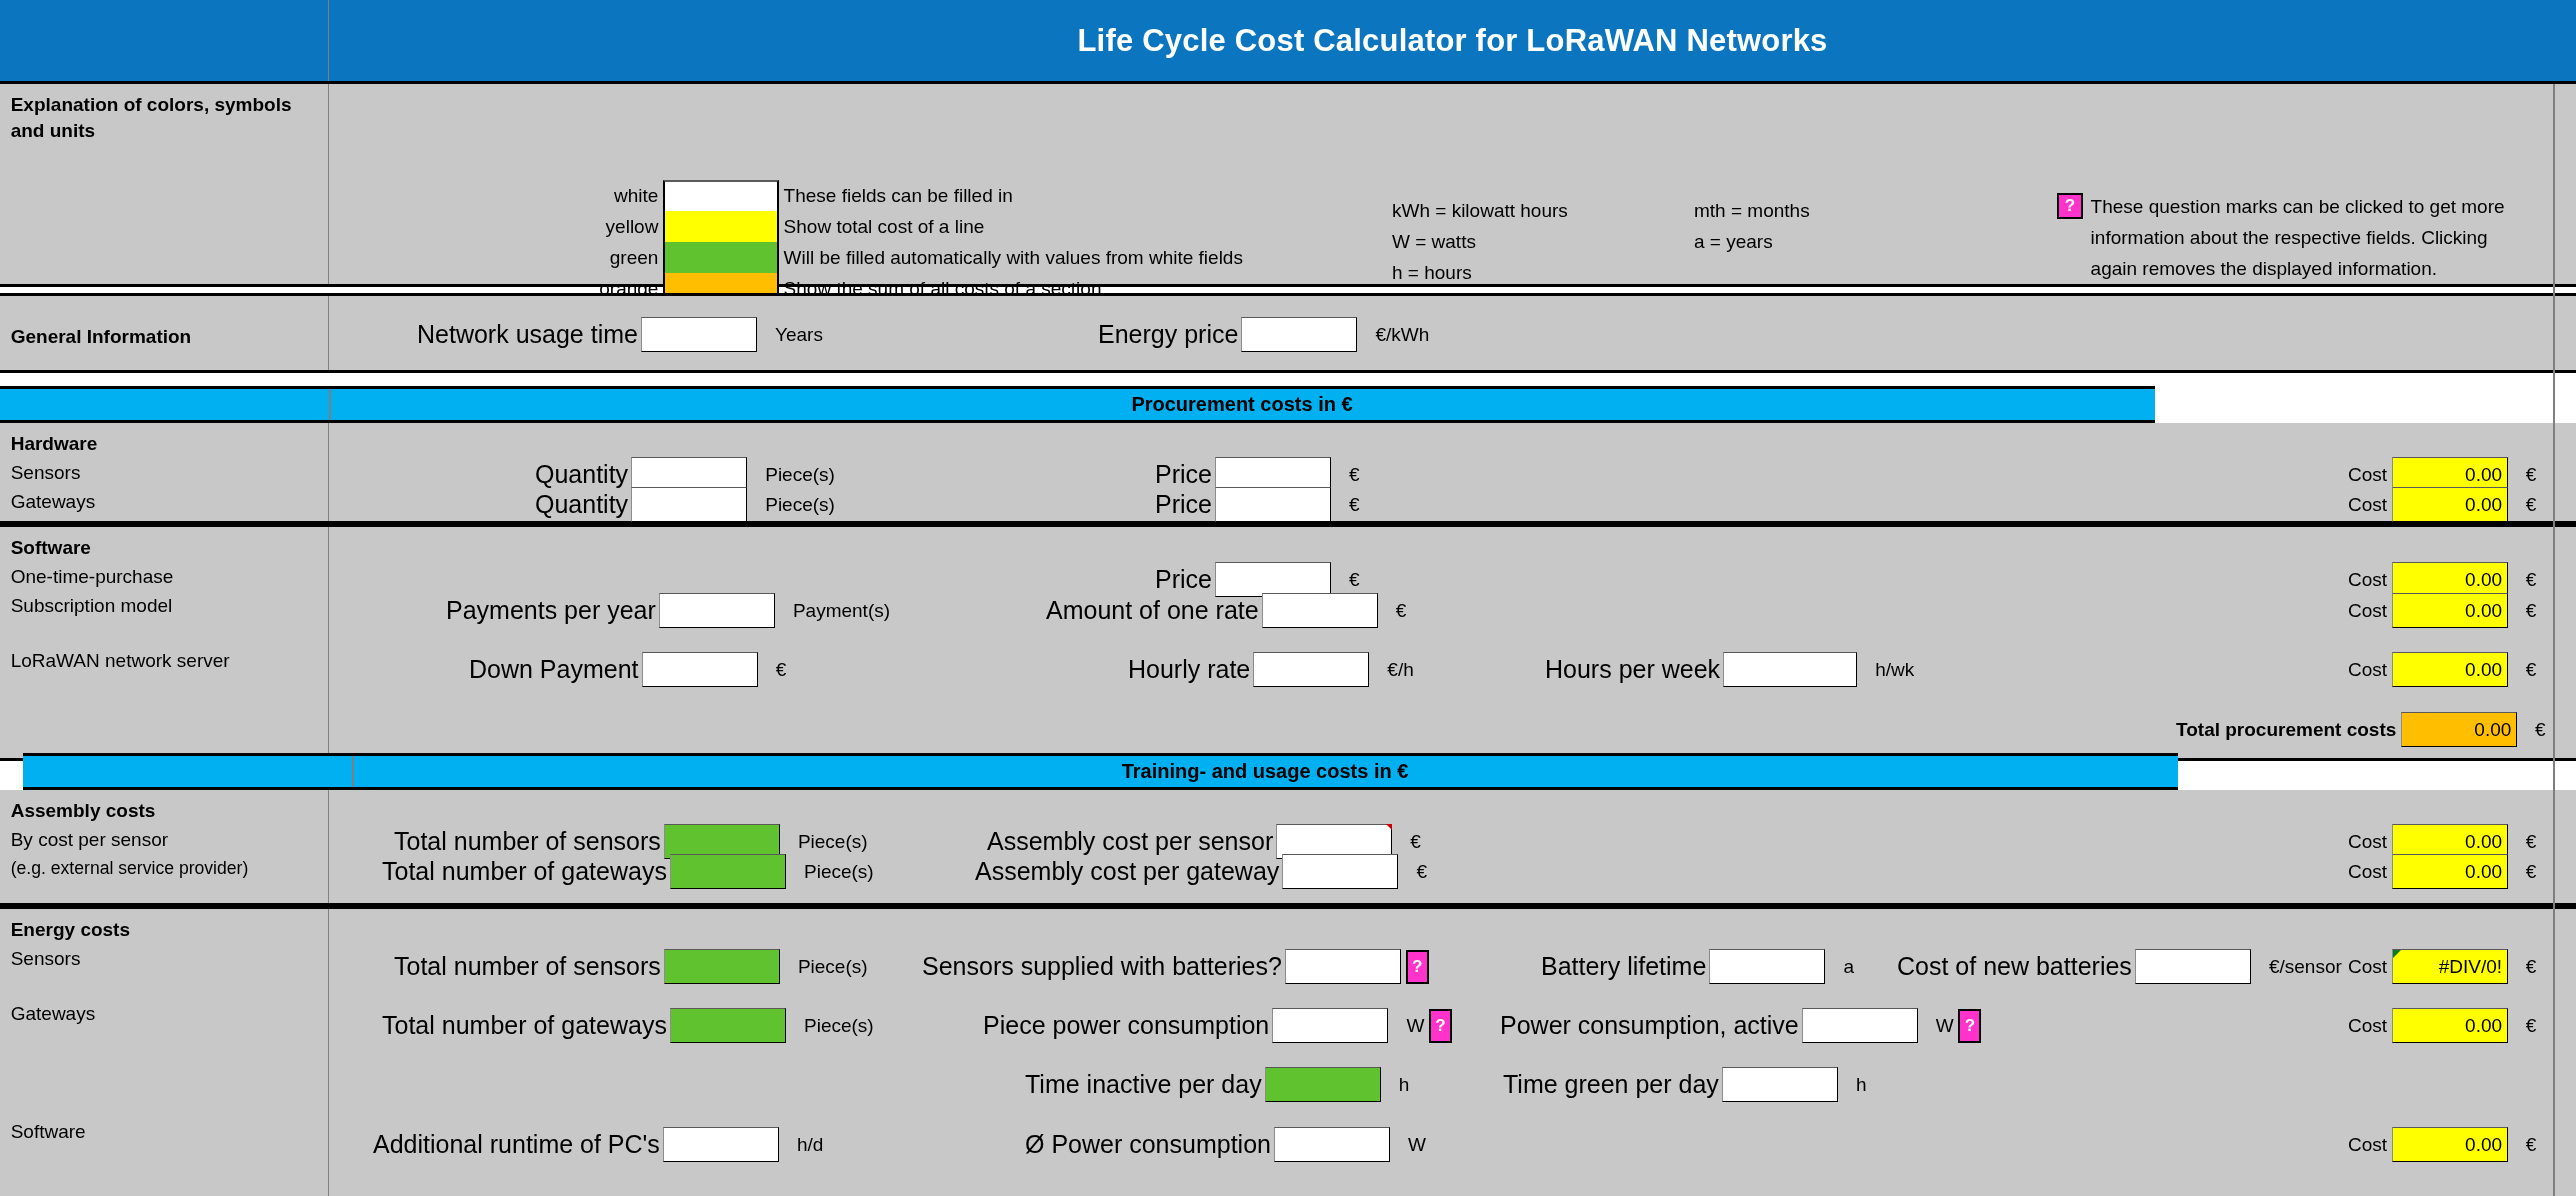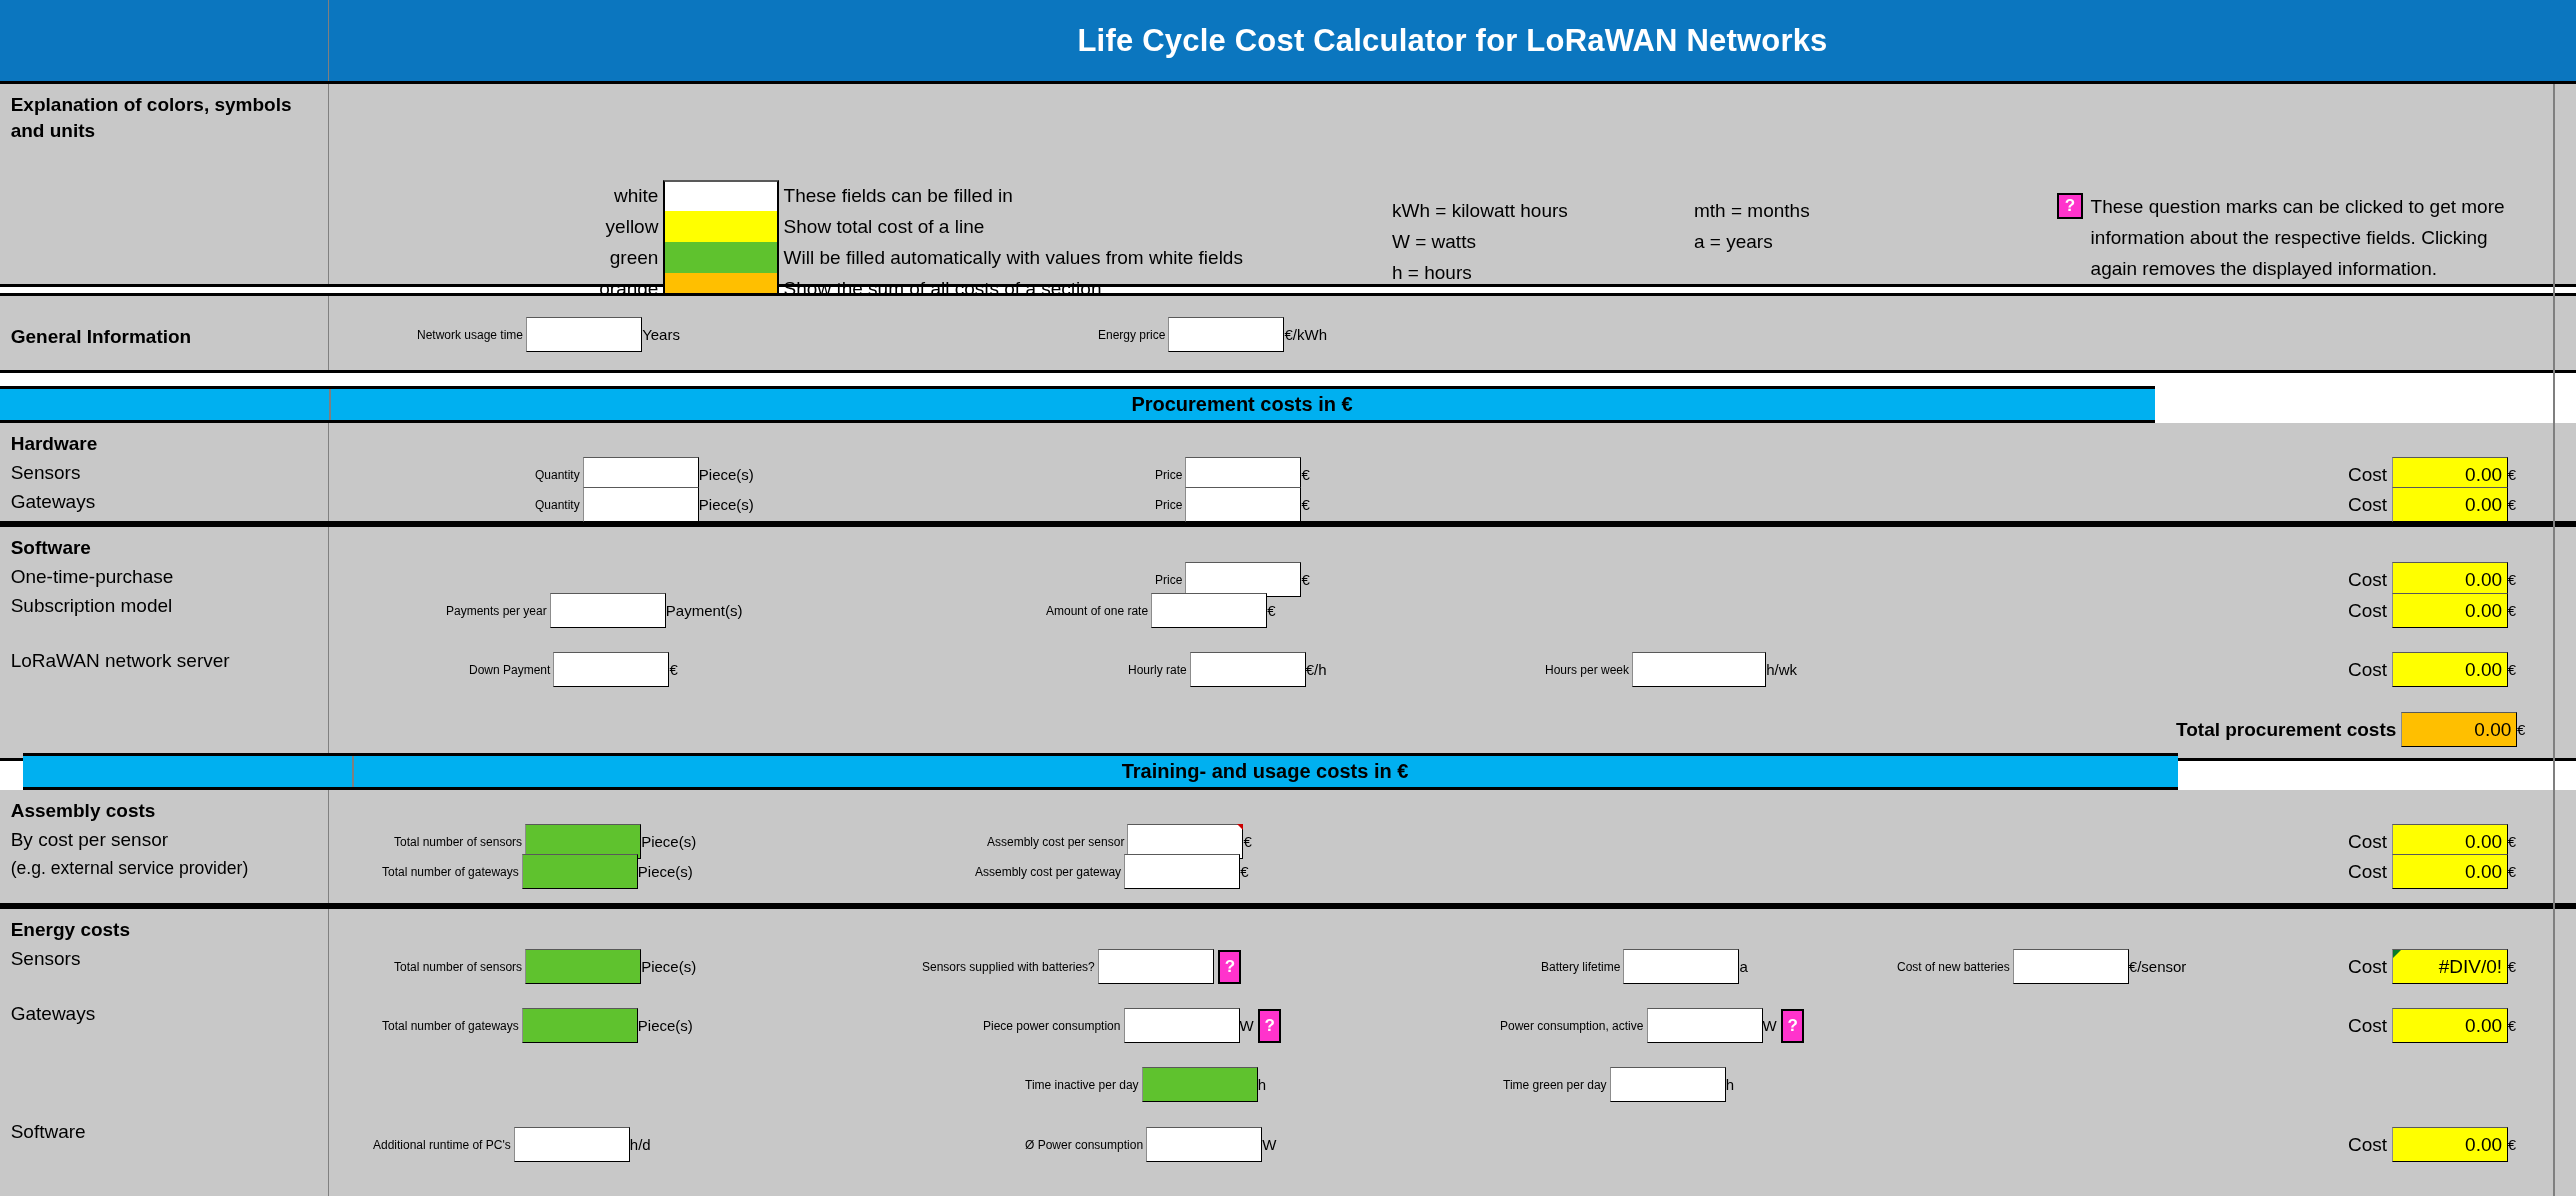--- a/index.html
+++ b/index.html
@@ -95,21 +95,21 @@
   }
 
   
   .fieldrow {
     position: absolute;
     display: flex;
     align-items: center;
     white-space: nowrap;
   }
   .flabel {
-    font-size: 12px;
+    font-size: 25px;
     color: #000;
     text-align: right;
     padding-right: 3.1px;
   }
   .box {
     height: 35px;
     border: 1.5px solid #000;
     border-top-color: #595959;
     border-left-color: #8c8c8c;
     background: #ffffff;
@@ -136,23 +136,23 @@
     border-bottom: 8.4px solid transparent;
   }
   .commenttri {
     position: absolute;
     right: -0.8px; top: -0.8px;
     width: 0; height: 0;
     border-right: 6.9px solid #cc0000;
     border-bottom: 6.9px solid transparent;
   }
   .unit {
-    font-size: 15px;
+    font-size: 19px;
     color: #000;
-    padding-left: 0;
+    padding-left: 18px;
   }
   .qmark {
     width: 23px; height: 34px;
     background: #ff33cc;
     border: 2.3px solid #000;
     color: #ffffff;
     font-size: 17px;
     font-weight: bold;
     display: inline-flex;
     align-items: center;

